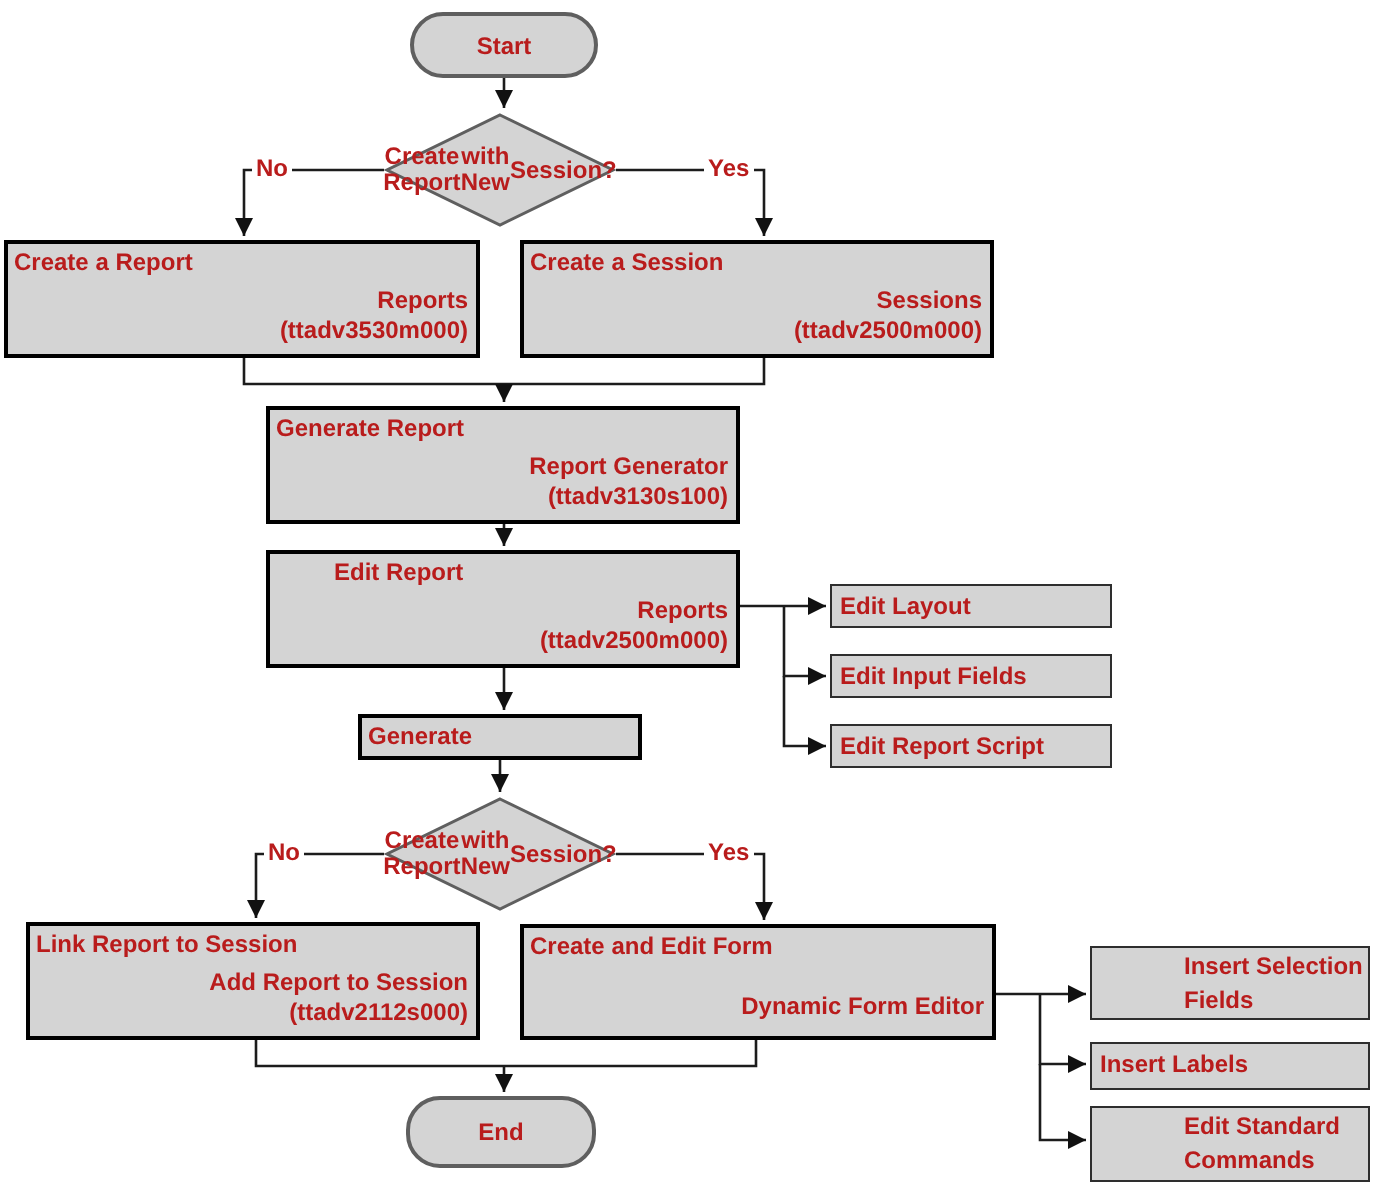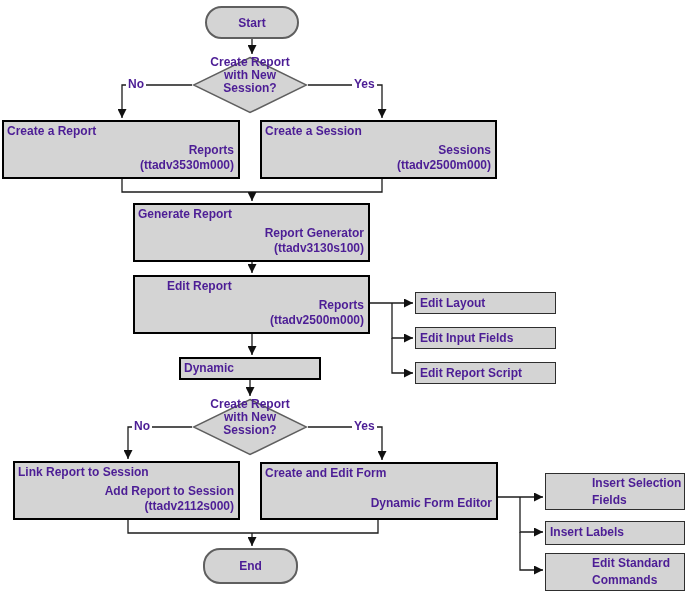--- a/index.html
+++ b/index.html
@@ -4,21 +4,21 @@
 <style>
   html, body { margin: 0; padding: 0; background: #ffffff; }
   .canvas {
     position: relative;
     width: 688px;
     height: 595px;
     background: #ffffff;
     font-family: "Liberation Sans", sans-serif;
     font-weight: bold;
     font-size: 12px;
-    color: #4c1d95;
+    color: #b91c1c;
     overflow: hidden;
   }
   .lines-layer {
     position: absolute;
     left: 0; top: 0;
     width: 688px; height: 595px;
     z-index: 0;
   }
   .node { position: absolute; box-sizing: border-box; z-index: 1; }
   .pbox {
@@ -49,22 +49,23 @@
     display: flex;
     align-items: center;
     justify-content: center;
   }
   .diamond { background: transparent; }
   .diamond svg { position: absolute; left: 0; top: 0; }
   .dtext {
     position: absolute;
     left: 0; top: 0; right: 0; bottom: 0;
     display: flex;
-    flex-direction: column;
+    flex-direction: row;
     align-items: center;
+    justify-content: center;
     text-align: center;
     line-height: 13px;
   }
   .blabel {
     position: absolute;
     z-index: 2;
     background: #ffffff;
     padding: 0 2px;
     line-height: 13px;
   }
@@ -150,21 +151,21 @@
       <div>Reports</div>
       <div>(ttadv2500m000)</div>
     </div>
   </div>
 
   <div class="node sbox single" style="left:415px; top:292px; width:141px; height:22px;">Edit Layout</div>
   <div class="node sbox single" style="left:415px; top:327px; width:141px; height:22px;">Edit Input Fields</div>
   <div class="node sbox single" style="left:415px; top:362px; width:141px; height:22px;">Edit Report Script</div>
 
   <div class="node pbox" style="left:179px; top:357px; width:142px; height:23px;">
-    <div class="ptitle">Dynamic</div>
+    <div class="ptitle">Generate</div>
   </div>
 
   <div class="node diamond" style="left:192px; top:398px; width:116px; height:58px;">
     <svg width="116" height="58" viewBox="0 0 116 58">
       <polygon points="58,1.5 114.5,29 58,56.5 1.5,29" fill="#d4d4d4" stroke="#5f5f5f" stroke-width="1.5"></polygon>
     </svg>
     <div class="dtext">
       <div>Create Report</div>
       <div>with New</div>
       <div>Session?</div>

